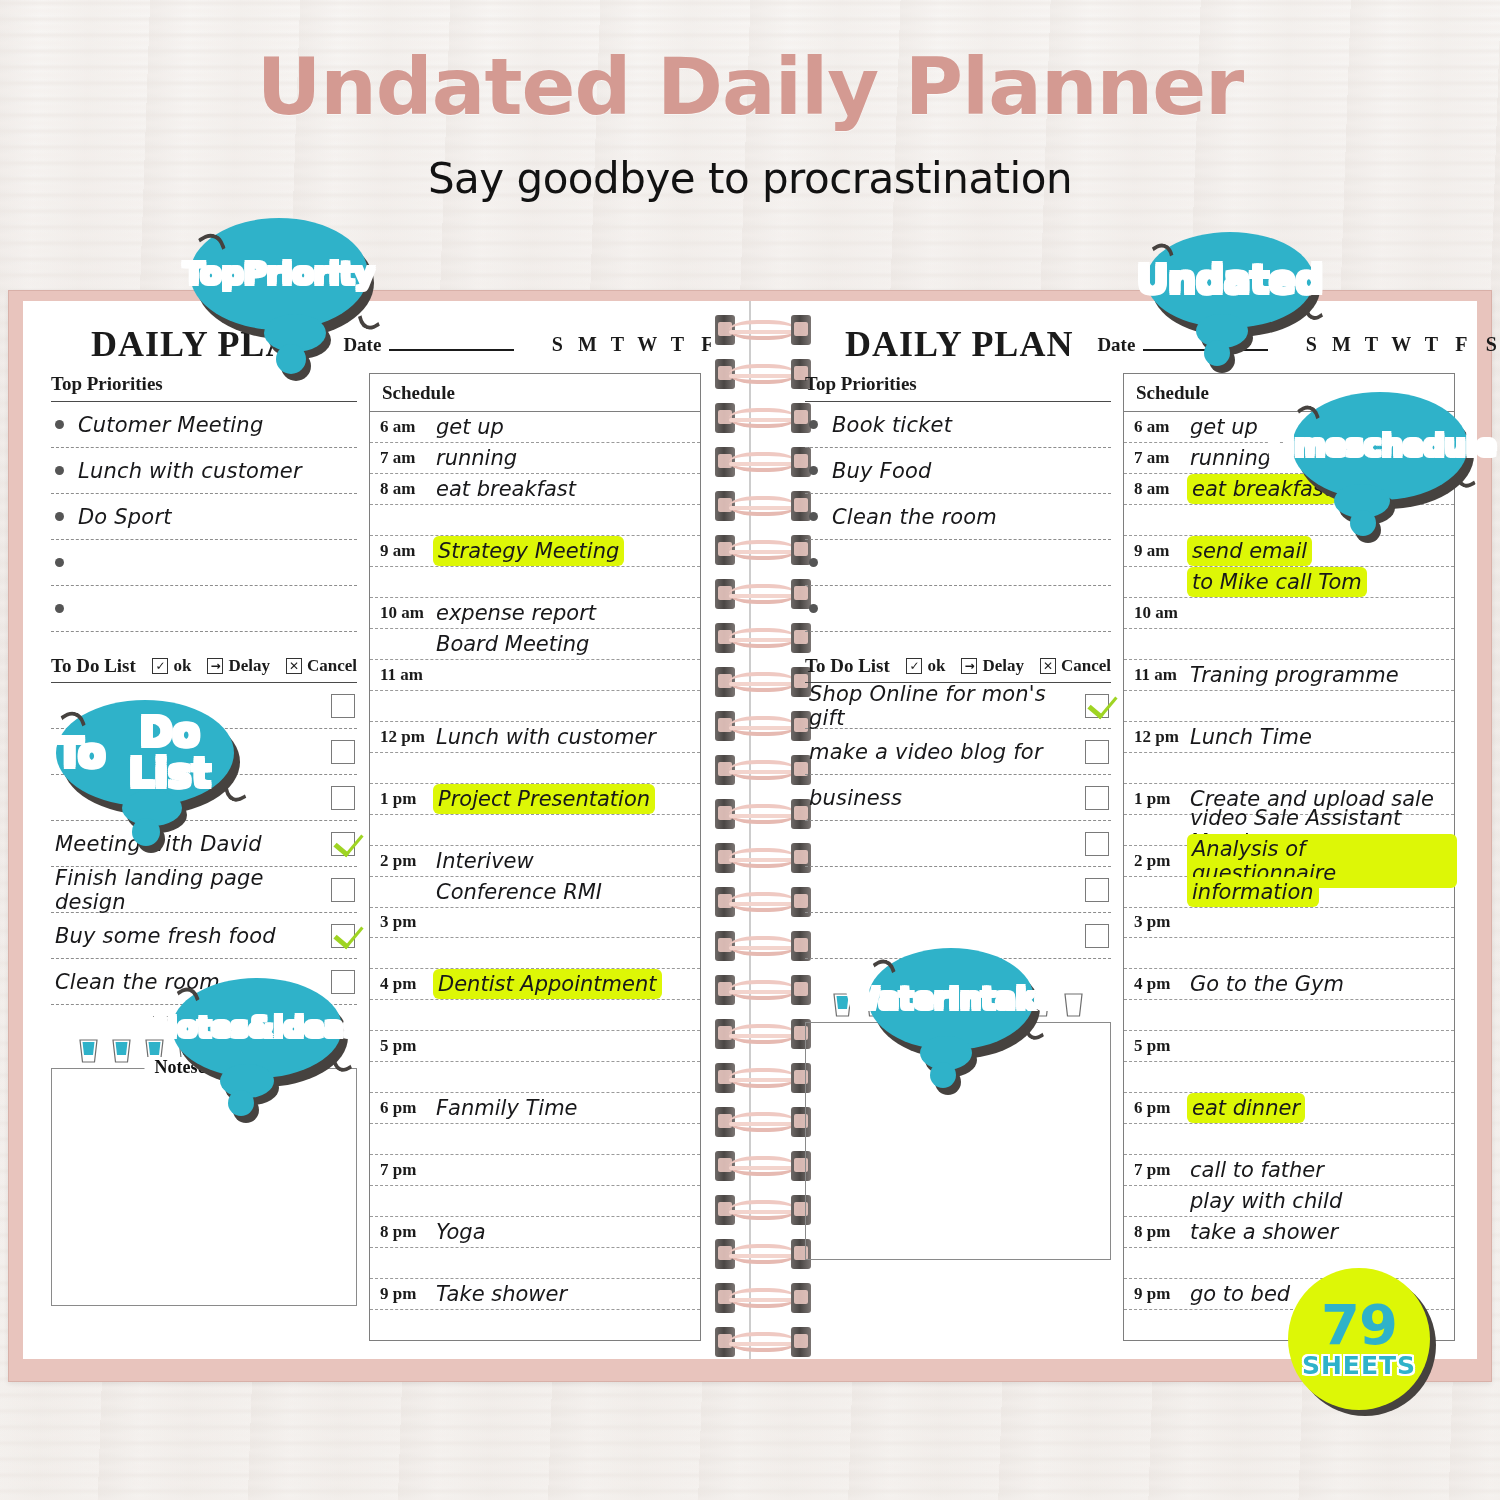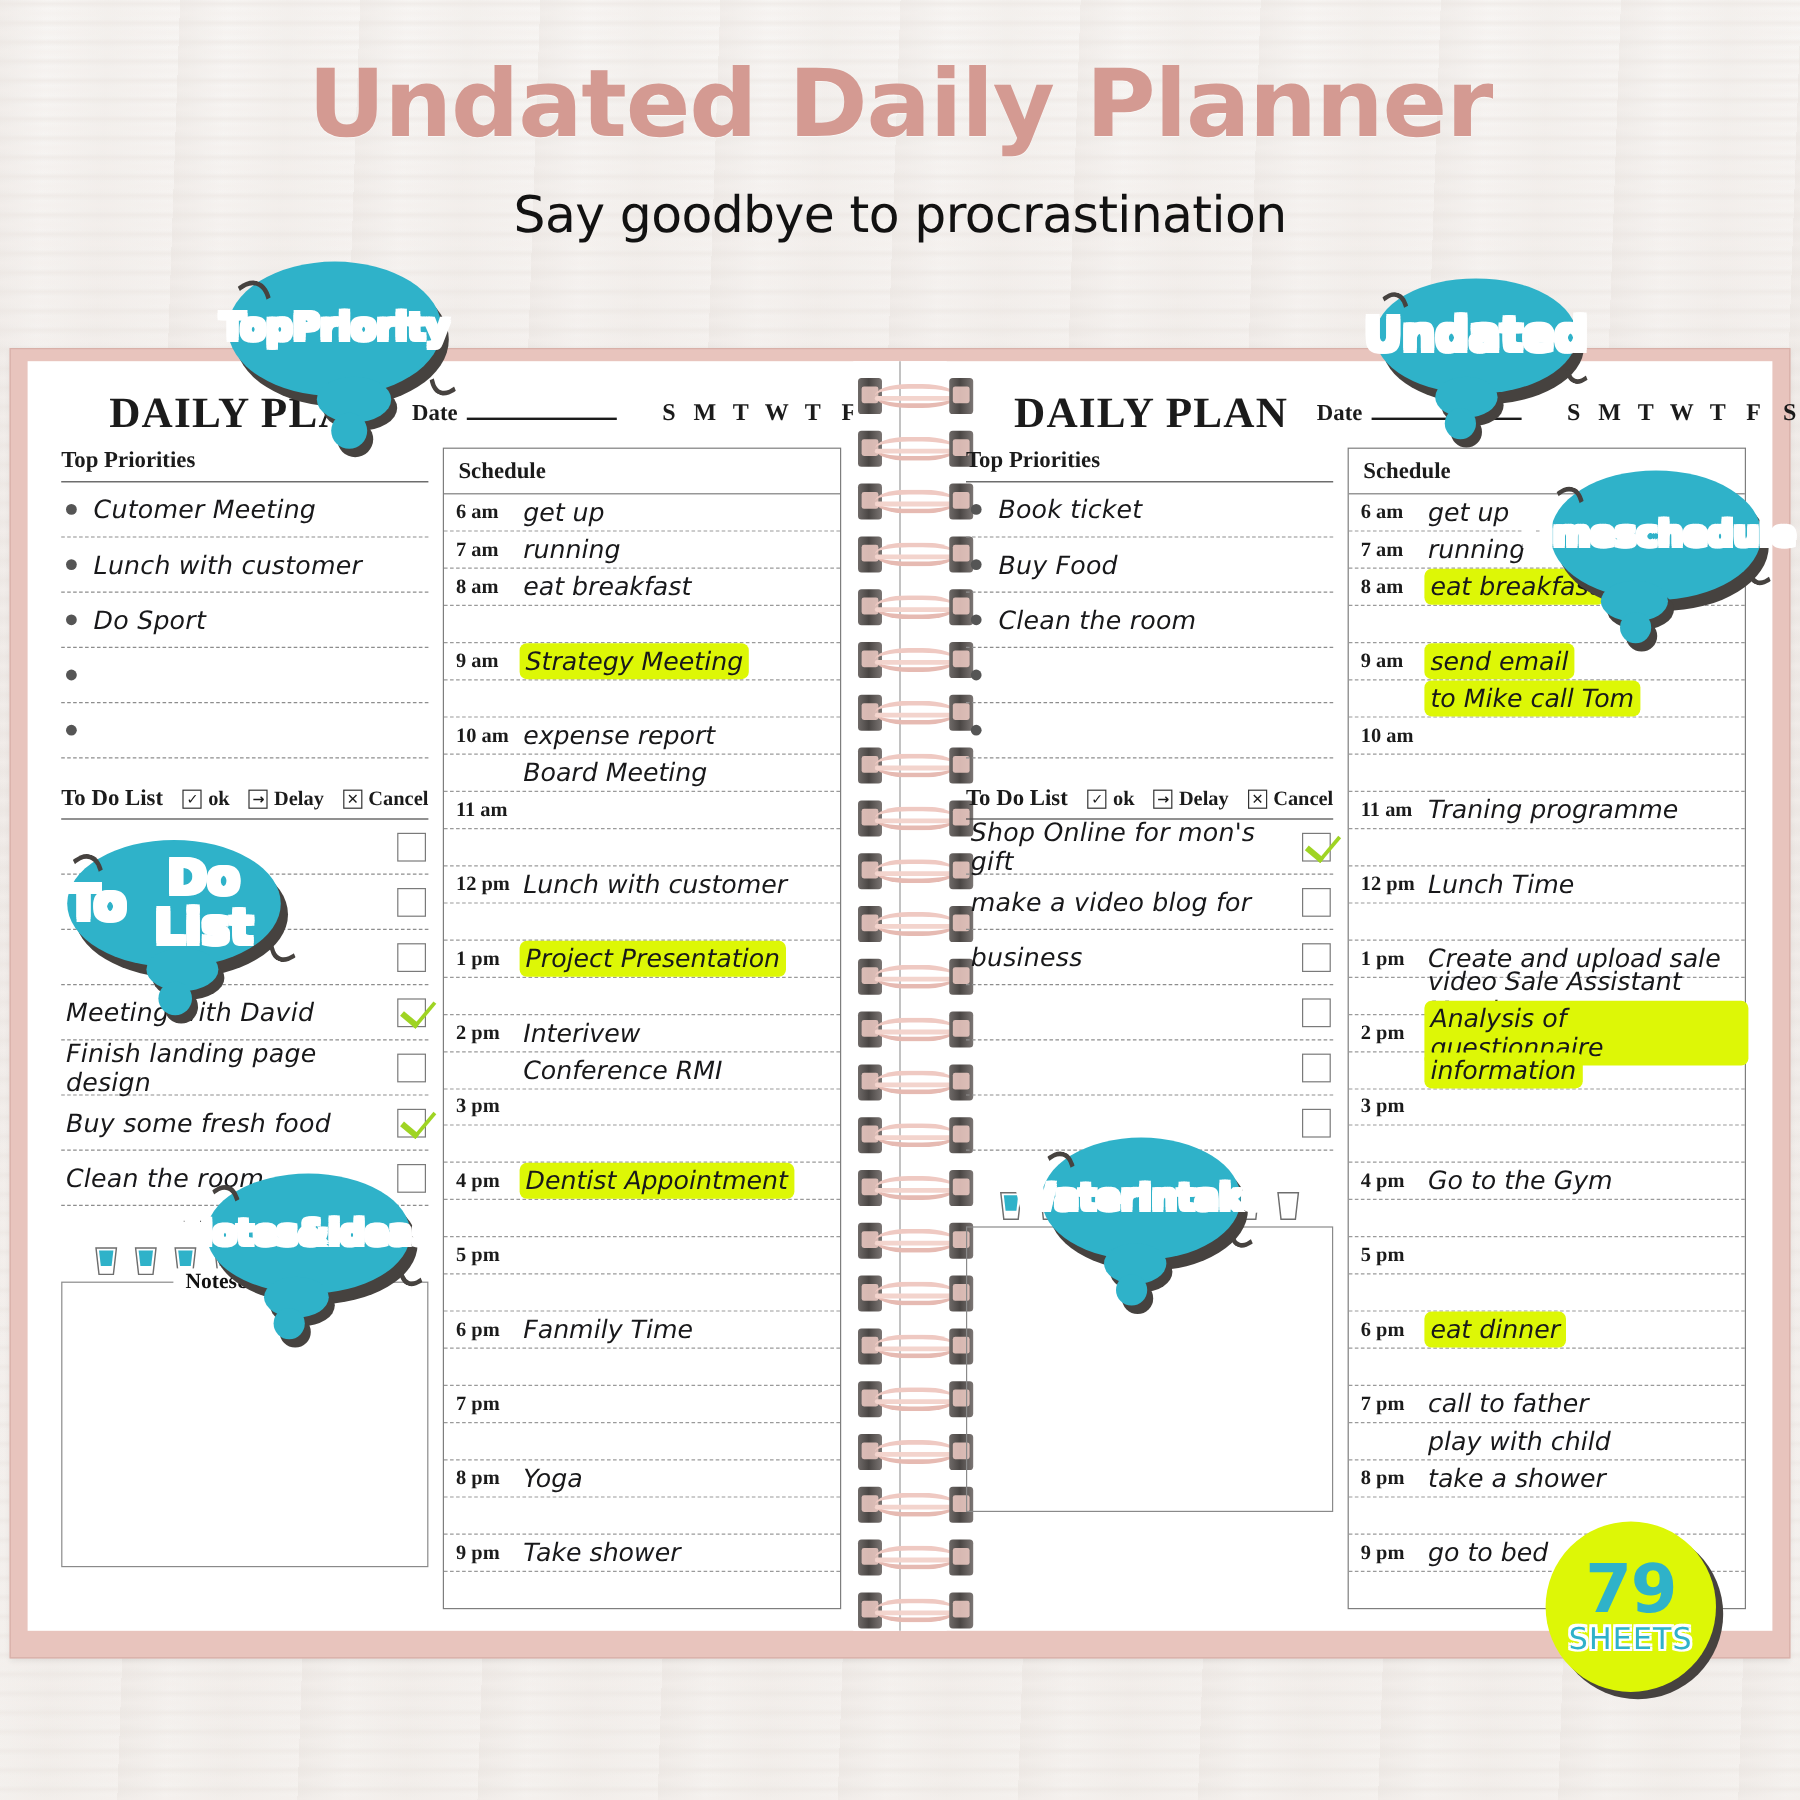--- a/index.html
+++ b/index.html
@@ -221,21 +221,21 @@
   .badge79 {
     position:absolute; z-index: 40;
     width: 142px; height: 142px; border-radius:50%;
     background:#ddf706;
     box-shadow: 6px 6px 0 0 #46423f;
     display:flex; flex-direction:column; align-items:center; justify-content:center;
     font-family:"DejaVu Sans", sans-serif;
   }
   .badge79 .n { font-size: 56px; font-weight:700; color:#2fb2c9; line-height:.95; letter-spacing:-1px;}
   .badge79 .s {
-    font-size: 25px; font-weight:400; color:#2fb2c9; letter-spacing:1px;
+    font-size: 25px; font-weight:700; color:#2fb2c9; letter-spacing:1px;
     text-shadow:-2px -2px 0 #fff,2px -2px 0 #fff,-2px 2px 0 #fff,2px 2px 0 #fff,-2px 0 0 #fff,2px 0 0 #fff,0 -2px 0 #fff,0 2px 0 #fff;
   }
 </style>
 </head>
 <body>
 
 <div class="bg"></div>
 
 <div class="header">
   <div class="main-title">Undated Daily Planner</div>

